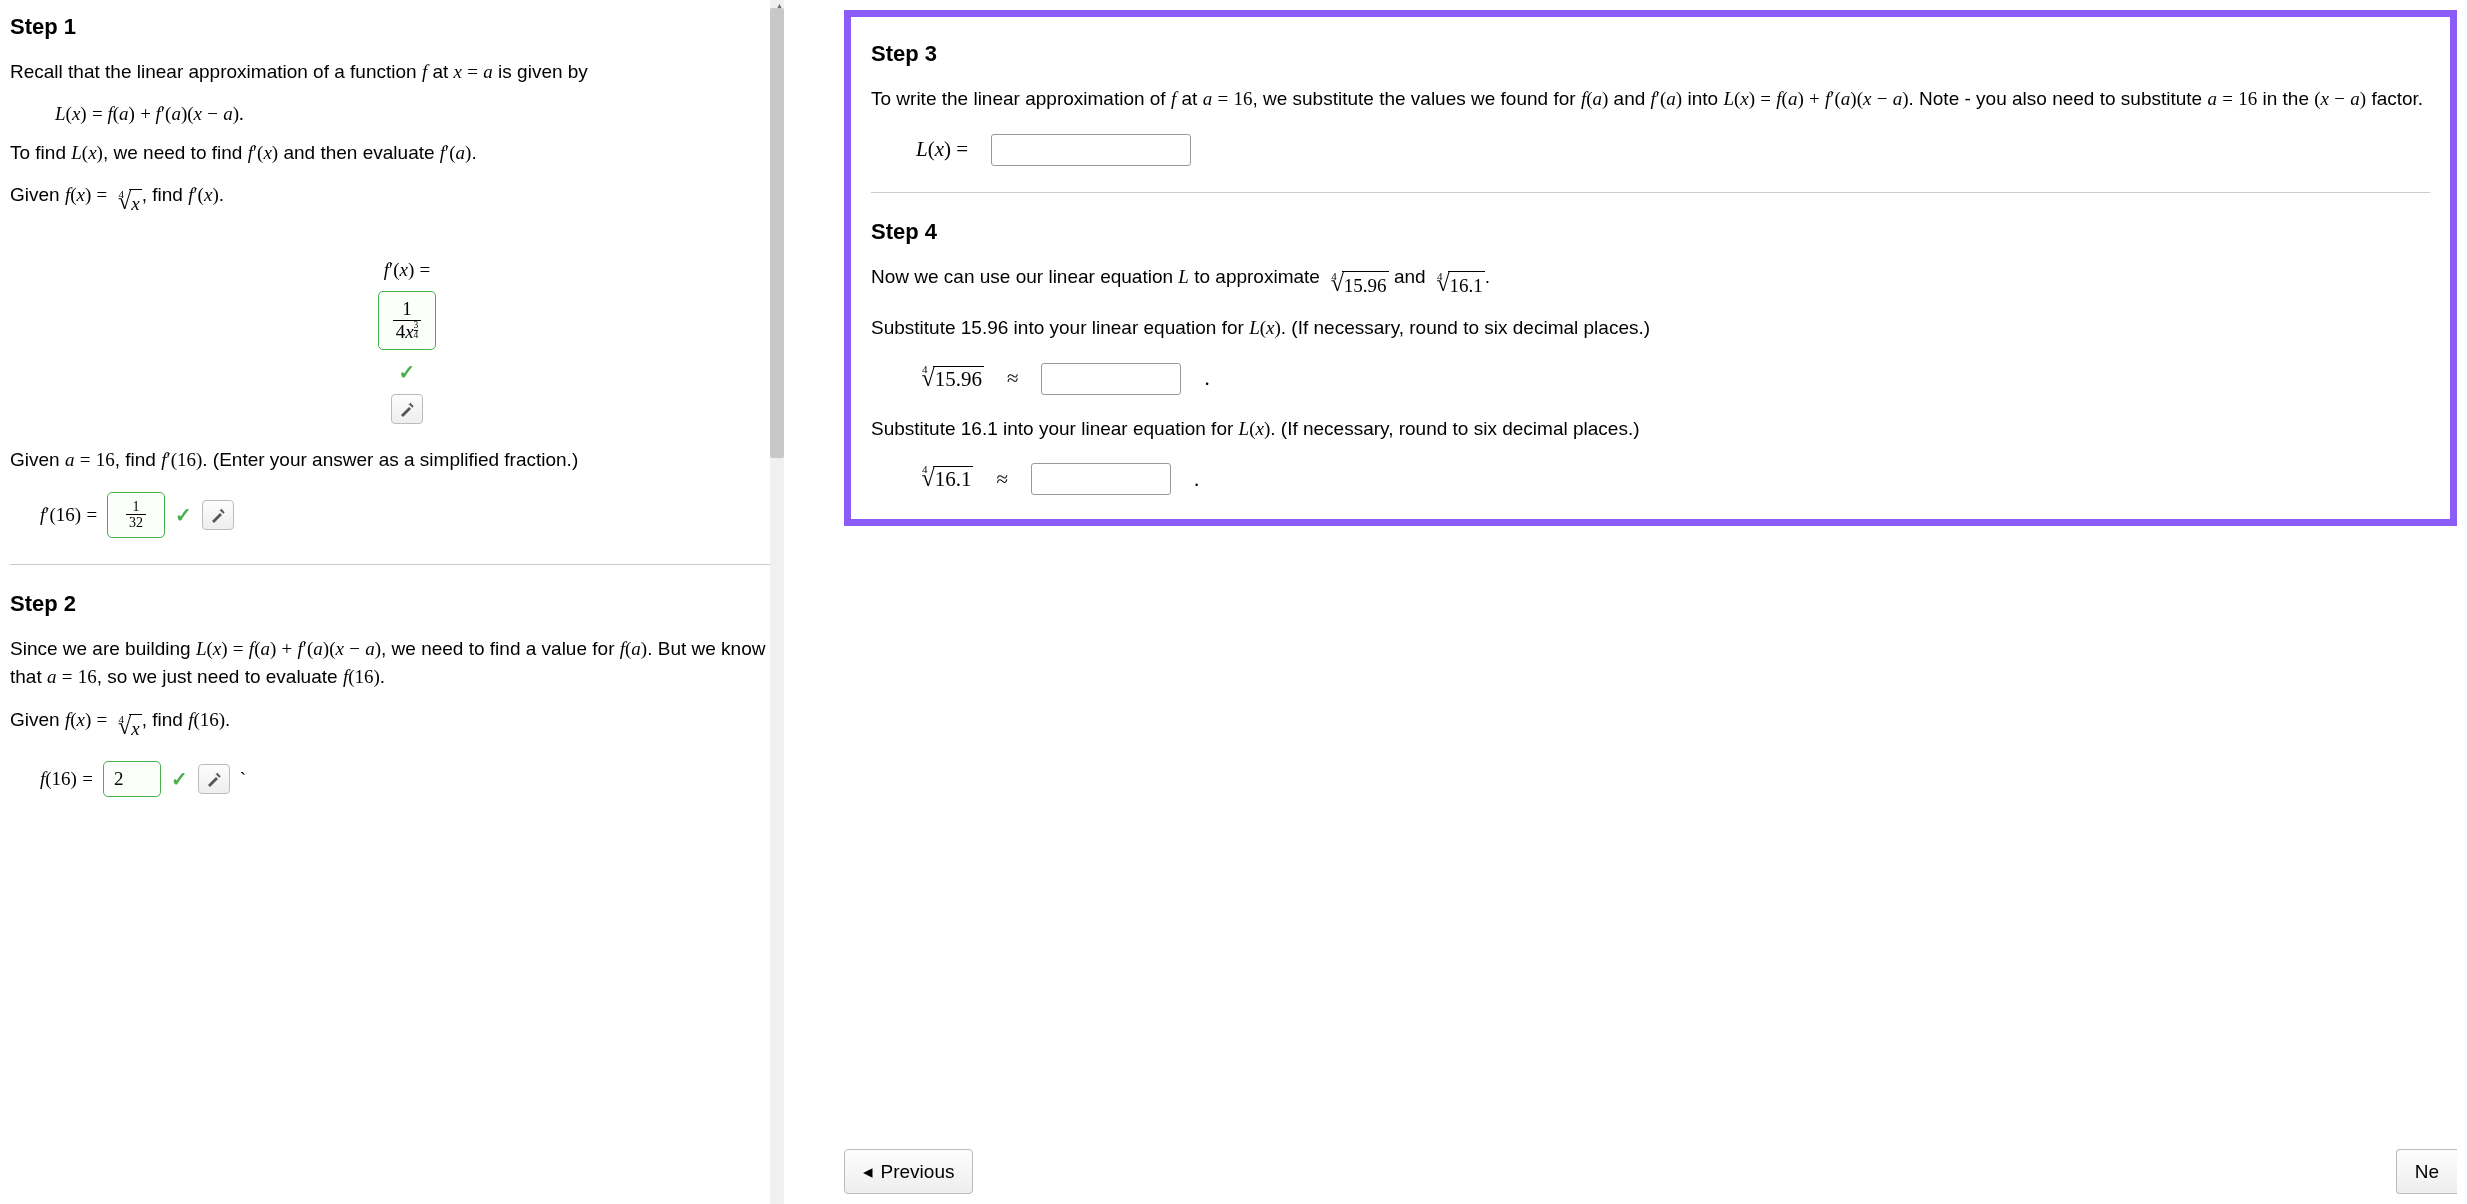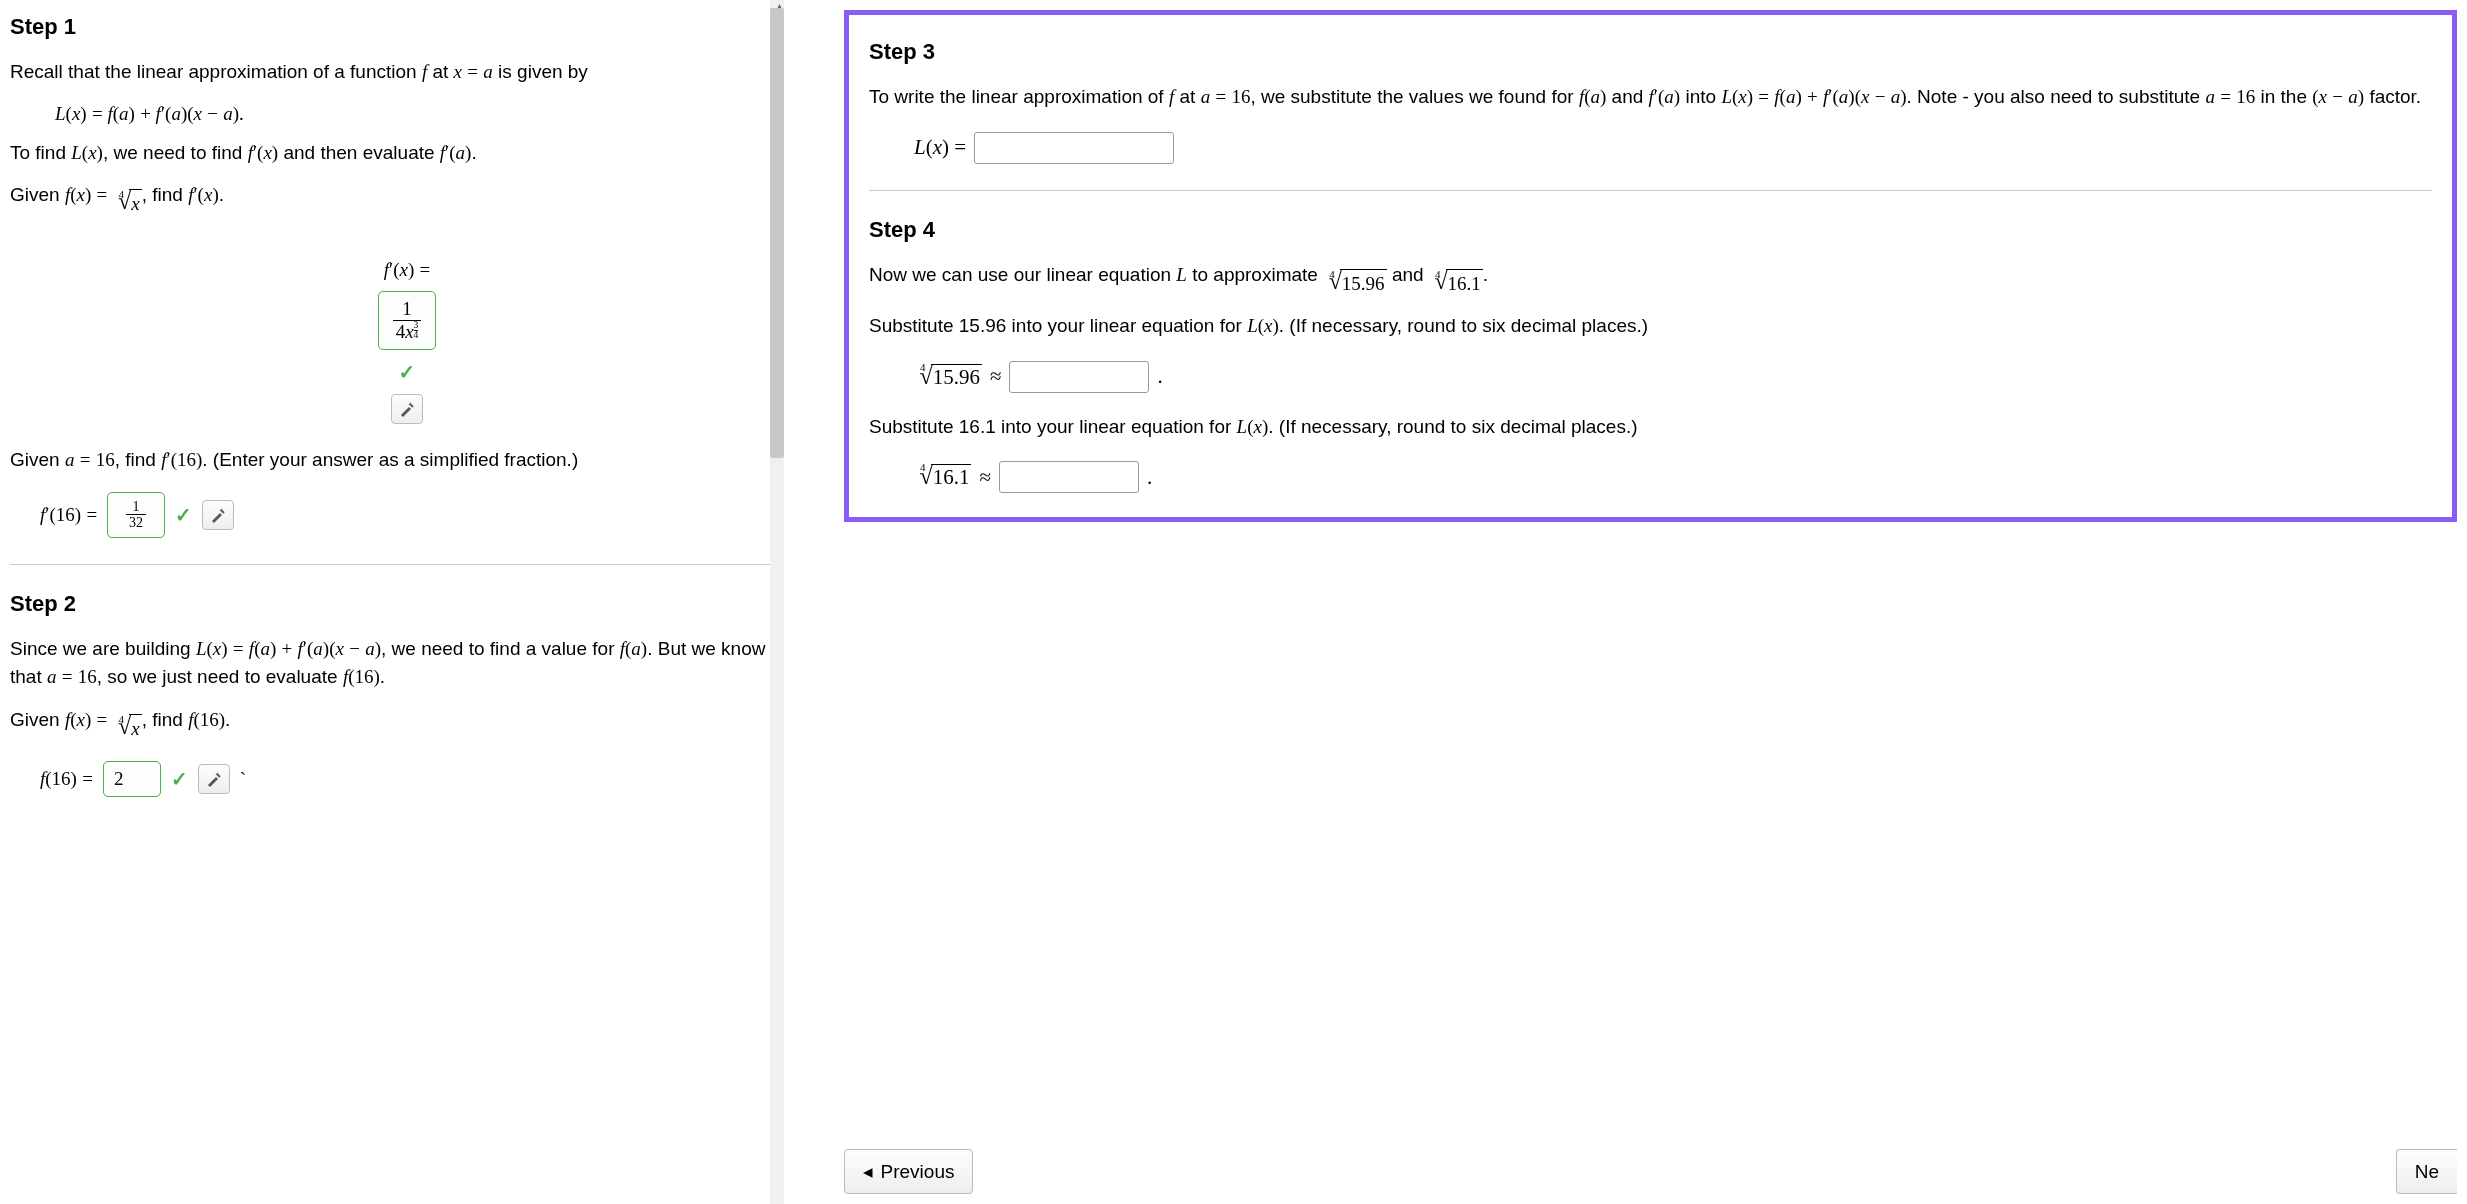--- a/index.html
+++ b/index.html
@@ -131,39 +131,39 @@
     justify-content: center;
     font-size: 15px;
     padding: 0;
   }
   hr.sep {
     border: none;
     border-top: 1px solid #ccc;
     margin: 26px 0;
   }
   .right-card {
-    border: 5px solid #8b5cf6;
+    border: 7px solid #8b5cf6;
     padding: 18px 20px;
     margin-bottom: 32px;
   }
   .inline-input {
     border: 1px solid #999;
     border-radius: 3px;
     height: 32px;
     padding: 2px 6px;
     font-size: 18px;
     vertical-align: middle;
   }
   .w180 { width: 200px; }
   .w130 { width: 140px; }
   .input-row {
     margin: 20px 0 20px 45px;
     display: flex;
     align-items: center;
-    gap: 8px;
+    gap: 23px;
     font-family: 'Times New Roman', serif;
     font-size: 21px;
   }
   .nav-row {
     display: flex;
     justify-content: space-between;
     margin-top: auto;
     padding-top: 24px;
   }
   .nav-btn {

